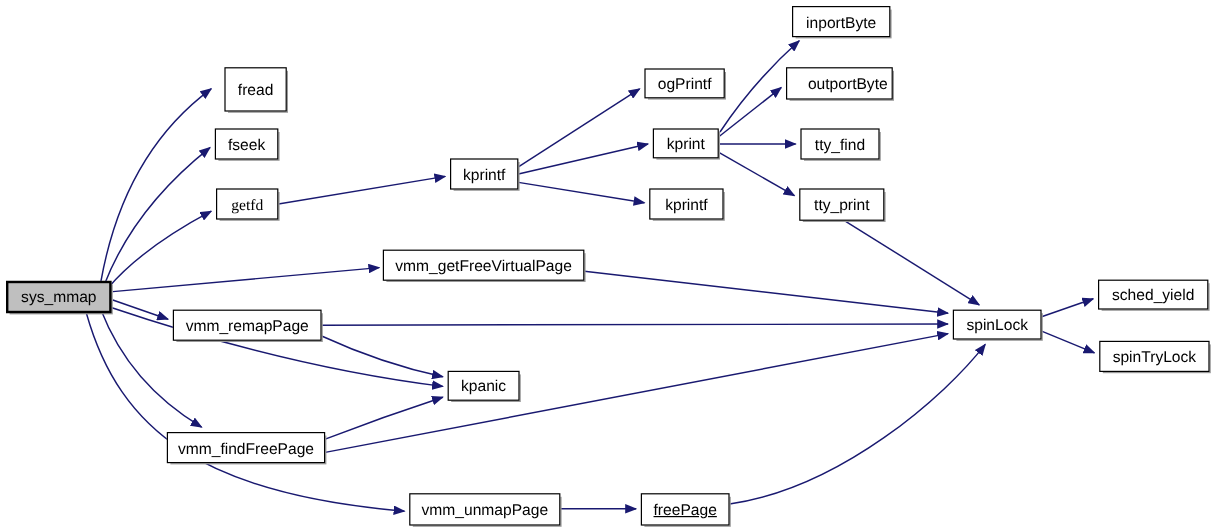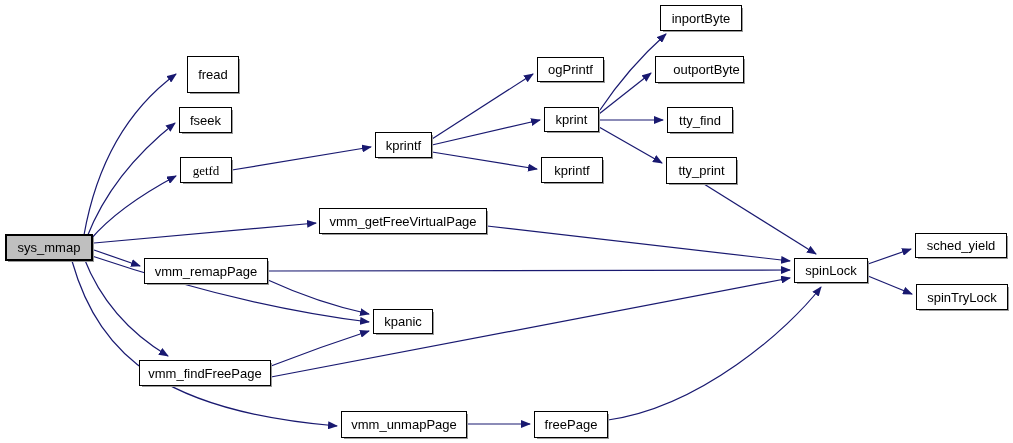--- a/index.html
+++ b/index.html
@@ -91,17 +91,17 @@
     <div class="node" style="left: 541px; top: 157px; width: 62px; height: 26px;">kprintf</div>
     <div class="node" style="left: 660px; top: 5px; width: 82px; height: 26px;">inportByte</div>
     <div class="node" style="left: 655px; top: 56px; width: 89px; height: 27px; padding-left: 14px;">outportByte</div>
     <div class="node" style="left: 667px; top: 107px; width: 66px; height: 26px;">tty_find</div>
     <div class="node" style="left: 666px; top: 157px; width: 71px; height: 27px;">tty_print</div>
     <div class="node" style="left: 319px; top: 208px; width: 168px; height: 26px;">vmm_getFreeVirtualPage</div>
     <div class="node" style="left: 144px; top: 258px; width: 124px; height: 26px;">vmm_remapPage</div>
     <div class="node" style="left: 373px; top: 309px; width: 60px; height: 25px;">kpanic</div>
     <div class="node" style="left: 139px; top: 360px; width: 132px; height: 26px;">vmm_findFreePage</div>
     <div class="node" style="left: 341px; top: 411px; width: 126px; height: 27px;">vmm_unmapPage</div>
-    <div class="node" style="left: 534px; top: 411px; width: 74px; height: 27px;">freePage</div>
+    <div class="node" style="left: 534px; top: 411px; width: 74px; height: 27px; text-decoration: underline;">freePage</div>
     <div class="node" style="left: 794px; top: 258px; width: 74px; height: 25px;">spinLock</div>
     <div class="node" style="left: 915px; top: 233px; width: 92px; height: 25px;">sched_yield</div>
     <div class="node" style="left: 916px; top: 284px; width: 92px; height: 26px;">spinTryLock</div>
   </div>
 
 </body></html>

